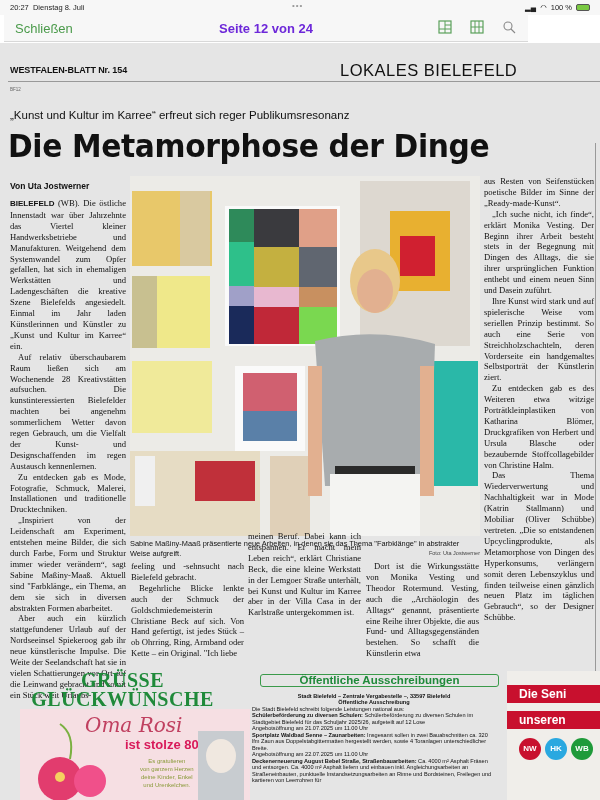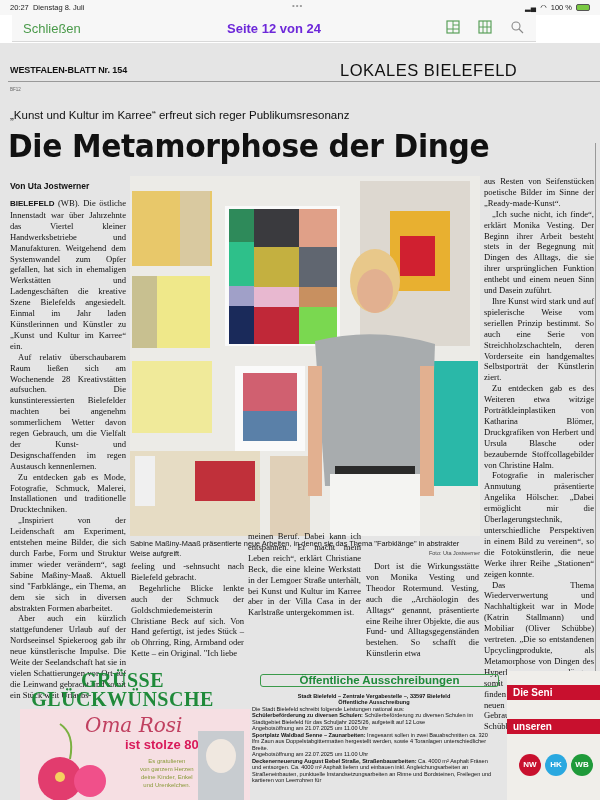--- a/index.html
+++ b/index.html
@@ -3,21 +3,21 @@
 <meta charset="utf-8">
 <style>
 *{box-sizing:border-box;margin:0;padding:0}
 html,body{width:600px;height:800px;overflow:hidden;background:#fff}
 body{font-family:"Liberation Sans",sans-serif;color:#111;position:relative}
 .statusbar{position:absolute;left:0;top:0;width:600px;height:15px;font-size:7.5px;color:#222;background:#f7f7f7}
 .statusbar .time{position:absolute;left:10px;top:3px}
 .statusbar .dots{position:absolute;left:292px;top:1px;font-size:8px;color:#999;letter-spacing:1px}
 .statusbar .right{position:absolute;right:10px;top:3px;display:flex;gap:4px;align-items:center}
 .batt{display:inline-block;width:14px;height:7px;border:1px solid #555;border-radius:2px;background:#7ac943;position:relative}
-.navbar{position:absolute;left:12px;top:15px;width:524px;height:27px;background:#f7f7f7;border-bottom:1px solid #d8d8d8}
+.navbar{position:absolute;left:4px;top:15px;width:524px;height:27px;background:#f7f7f7;border-bottom:1px solid #d8d8d8}
 .navbar .close{position:absolute;left:11px;top:6px;font-size:13px;color:#4a9a4a}
 .navbar .title{position:absolute;left:0;right:0;top:6px;text-align:center;font-size:13px;font-weight:bold;color:#6d28d9}
 .navbar .icons{position:absolute;right:12px;top:5px;display:flex;gap:18px;align-items:center}
 .ic{width:14px;height:14px;display:inline-block}
 .page{position:absolute;left:0;top:43px;width:600px;height:757px;background:#e5e5e5;overflow:hidden}
 .mast{position:absolute;left:10px;top:22px;font-size:9px;font-weight:bold;letter-spacing:-.1px}
 .section{position:absolute;left:340px;top:18px;font-size:16.5px;letter-spacing:.5px}
 .rule{position:absolute;left:8px;top:38px;width:592px;border-top:1px solid #999}
 .bf{position:absolute;left:10px;top:44px;font-size:4.5px;color:#666}
 .kicker{position:absolute;left:10px;top:66px;font-size:11.5px}
@@ -31,21 +31,21 @@
 .photo{position:absolute;left:130px;top:133px;width:350px;height:360px;background:#eceae6;overflow:hidden}
 .caption{position:absolute;left:130px;top:496px;width:350px;font-size:7.4px;line-height:9.6px}
 .credit{position:absolute;right:0;top:10px;font-size:5.5px;color:#444}
 .ad-gruesse{position:absolute;left:0;top:628px;width:245px;height:130px}
 .gr-title{text-align:center;font-family:"Liberation Serif",serif;font-weight:bold;color:#1f8a3a;font-size:20px;line-height:19px;letter-spacing:.5px}
 .oma{position:absolute;left:20px;top:38px;width:230px;height:92px;background:#f6dfe3}
 .ad-aus{position:absolute;left:246px;top:628px;width:256px;height:130px;font-size:5.6px;line-height:6.5px}
 .aus-title{margin:3px 3px 6px 14px;border:1px solid #3a9a4a;border-radius:3px;text-align:center;color:#1f8a3a;font-weight:bold;font-size:11.5px;padding:2px 0}
 .aus-body{padding:0 6px}
 .ad-sen{position:absolute;left:507px;top:628px;width:93px;height:130px;background:#f0eeea}
-.sen-bar{background:#c8102e;color:#fff;font-weight:bold;font-size:10px;padding:2px 6px;margin-bottom:19px;white-space:nowrap}
+.sen-bar{background:#c8102e;color:#fff;font-weight:bold;font-size:12px;padding:2px 12px;margin-bottom:8px;white-space:nowrap}
 .logo{display:inline-flex;width:22px;height:22px;border-radius:50%;color:#fff;font-size:8px;font-weight:bold;align-items:center;justify-content:center;margin-right:4px}
 </style>
 </head>
 <body>
 
 <div class="statusbar">
   <span class="time"><span>20:27</span>&nbsp;&nbsp;<span>Dienstag 8. Juli</span></span>
   <span class="dots">•••</span>
   <span class="right">
     <span>▂▄</span>
@@ -150,21 +150,20 @@
     <p class="first">meinen Beruf. Dabei kann ich entspannen. Er macht mein Leben reich“, erklärt Christiane Beck, die eine kleine Werkstatt in der Lemgoer Straße unterhält, bei Kunst und Kultur im Karree aber in der Villa Casa in der Karlstraße untergekommen ist.</p>
   </div>
   <div class="col" style="left:366px;top:518px;width:113px">
     <p>Dort ist die Wirkungsstätte von Monika Vesting und Theodor Rotermund. Vesting, auch die „Archäologin des Alltags“ genannt, präsentierte eine Reihe ihrer Objekte, die aus Fund- und Alltagsgegenständen bestehen. So schafft die Künstlerin etwa</p>
   </div>
   <div class="col" style="left:484px;top:133px;width:110px">
     <p class="first">aus Resten von Seifenstücken poetische Bilder im Sinne der „Ready-made-Kunst“.</p>
     <p>„Ich suche nicht, ich finde“, erklärt Monika Vesting. Der Beginn ihrer Arbeit besteht stets in der Begegnung mit Dingen des Alltags, die sie ihrer ursprünglichen Funktion enthebt und einem neuen Sinn und Dasein zuführt.</p>
     <p>Ihre Kunst wird stark und auf spielerische Weise vom seriellen Prinzip bestimmt. So auch eine Serie von Streichholzschachteln, deren Vorderseite ein handgemaltes Selbstporträt der Künstlerin ziert.</p>
     <p>Zu entdecken gab es des Weiteren etwa witzige Porträtkleinplastiken von Katharina Blömer, Druckgrafiken von Herbert und Ursula Blasche oder bezaubernde Stoffcollagebilder von Christine Halm.</p>
-    <p>Fotografie in malerischer Anmutung präsentierte Angelika Hölscher. „Dabei ermöglicht mir die Überlagerungstechnik, unterschiedliche Perspektiven in einem Bild zu vereinen“, so die Fotokünstlerin, die neue Werke ihrer Reihe „Stationen“ zeigen konnte.</p>
     <p>Das Thema Wiederverwertung und Nachhaltigkeit war in Mode (Katrin Stallmann) und Mobiliar (Oliver Schübbe) vertreten. „Die so entstandenen Upcyclingprodukte, als Metamorphose von Dingen des Hyperkonsums, verlängern somit deren Lebenszyklus und finden teilweise einen gänzlich neuen Platz im täglichen Gebrauch“, so der Designer Schübbe.</p>
   </div>
   <div class="vrule"></div>
 
   <div class="ad-gruesse">
     <div class="gr-title">
         <div>GRÜSSE</div>
         <div>GLÜCKWÜNSCHE</div>
       </div>
     <div class="oma">

